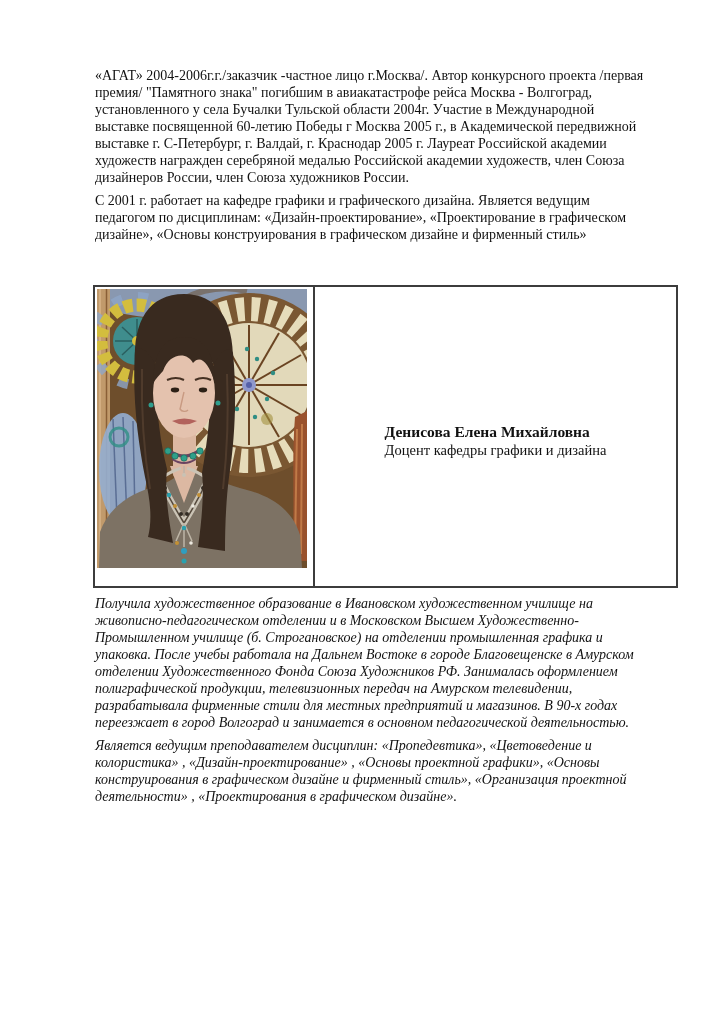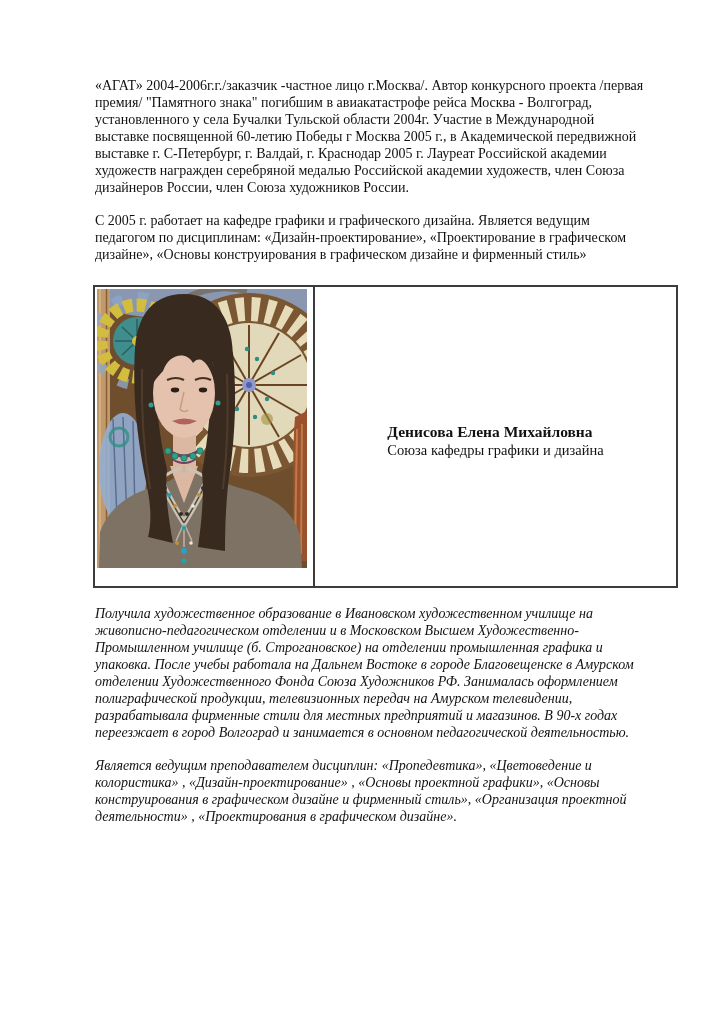--- a/index.html
+++ b/index.html
@@ -18,21 +18,21 @@
   }
   .textblock {
     position: absolute;
     left: 95px;
     width: 554px;
     font-size: 14px;
     line-height: 17px;
     text-align: left;
   }
   .textblock p {
-    margin: 16px 0 3px 0;
+    margin: 6px 0 3px 0;
   }
   #top-text { top: 61px; }
   #bottom-text { top: 589px; font-style: italic; }
 
   .profile-table {
     position: absolute;
     left: 93px;
     top: 285px;
     width: 585px;
     height: 303px;
@@ -75,21 +75,21 @@
     white-space: nowrap;
   }
 </style>
 </head>
 <body>
 
 <div class="page">
 
   <div class="textblock" id="top-text">
     <p>«АГАТ» 2004-2006г.г./заказчик -частное лицо г.Москва/. Автор конкурсного проекта /первая премия/ "Памятного знака" погибшим в авиакатастрофе рейса Москва - Волгоград, установленного у села Бучалки Тульской области 2004г. Участие в Международной выставке посвященной 60-летию Победы г Москва 2005 г., в Академической передвижной выставке г. С-Петербург, г. Валдай, г. Краснодар 2005 г.  Лауреат Российской академии художеств награжден серебряной медалью Российской академии художеств,  член Союза дизайнеров России, член Союза художников России.</p>
-    <p>С  2005 г. работает на кафедре графики и графического дизайна. Является  ведущим педагогом по дисциплинам: «Дизайн-проектирование», «Проектирование в графическом дизайне», «Основы конструирования в графическом дизайне и фирменный стиль»</p>
+    <p>С  2001 г. работает на кафедре графики и графического дизайна. Является  ведущим педагогом по дисциплинам: «Дизайн-проектирование», «Проектирование в графическом дизайне», «Основы конструирования в графическом дизайне и фирменный стиль»</p>
   </div>
 
   <div class="profile-table">
     <div class="cell-photo">
       <svg width="210" height="279" viewBox="0 0 210 279" xmlns="http://www.w3.org/2000/svg">
 
         <g>
           <rect x="0" y="0" width="210" height="279" fill="#6e4e2c"></rect>
           <rect x="0" y="0" width="13" height="279" fill="#c19a6b"></rect>
           <line x1="9.5" y1="0" x2="9.5" y2="279" stroke="#8a5f36" stroke-width="1.5"></line>
@@ -212,21 +212,21 @@
           <path d="M87 103 C85 111 84 117 83 120 C85 123 89 123 91 121" stroke="#c89a82" stroke-width="1.4" fill="none"></path>
           <path d="M75 132 Q87 139 100 132 Q87 127 75 132 Z" fill="#b2625c"></path>
           <circle cx="54" cy="116" r="2.5" fill="#2f9e8e"></circle>
           <circle cx="121" cy="114" r="2.5" fill="#2f9e8e"></circle>
         </g>
       </svg>
     </div>
     <div class="cell-info">
       <div class="info-block">
         <div class="profile-name">Денисова Елена Михайловна</div>
-        <div class="profile-title">Союза кафедры графики и дизайна</div>
+        <div class="profile-title">Доцент кафедры графики и дизайна</div>
       </div>
     </div>
   </div>
 
   <div class="textblock" id="bottom-text">
     <p>Получила художественное образование в Ивановском художественном училище на живописно-педагогическом отделении и в Московском Высшем Художественно-Промышленном училище (б. Строгановское) на отделении промышленная графика и упаковка. После учебы работала на Дальнем Востоке в городе Благовещенске в Амурском отделении Художественного Фонда Союза Художников РФ. Занималась оформлением полиграфической продукции, телевизионных передач на Амурском телевидении, разрабатывала фирменные стили для местных предприятий и магазинов. В 90-х годах переезжает в город Волгоград и занимается в основном педагогической деятельностью.</p>
     <p>Является ведущим преподавателем дисциплин: «Пропедевтика», «Цветоведение и колористика» , «Дизайн-проектирование» , «Основы проектной графики», «Основы конструирования в графическом дизайне и фирменный стиль», «Организация проектной деятельности» ,  «Проектирования в графическом дизайне».</p>
   </div>
 
 </div>

